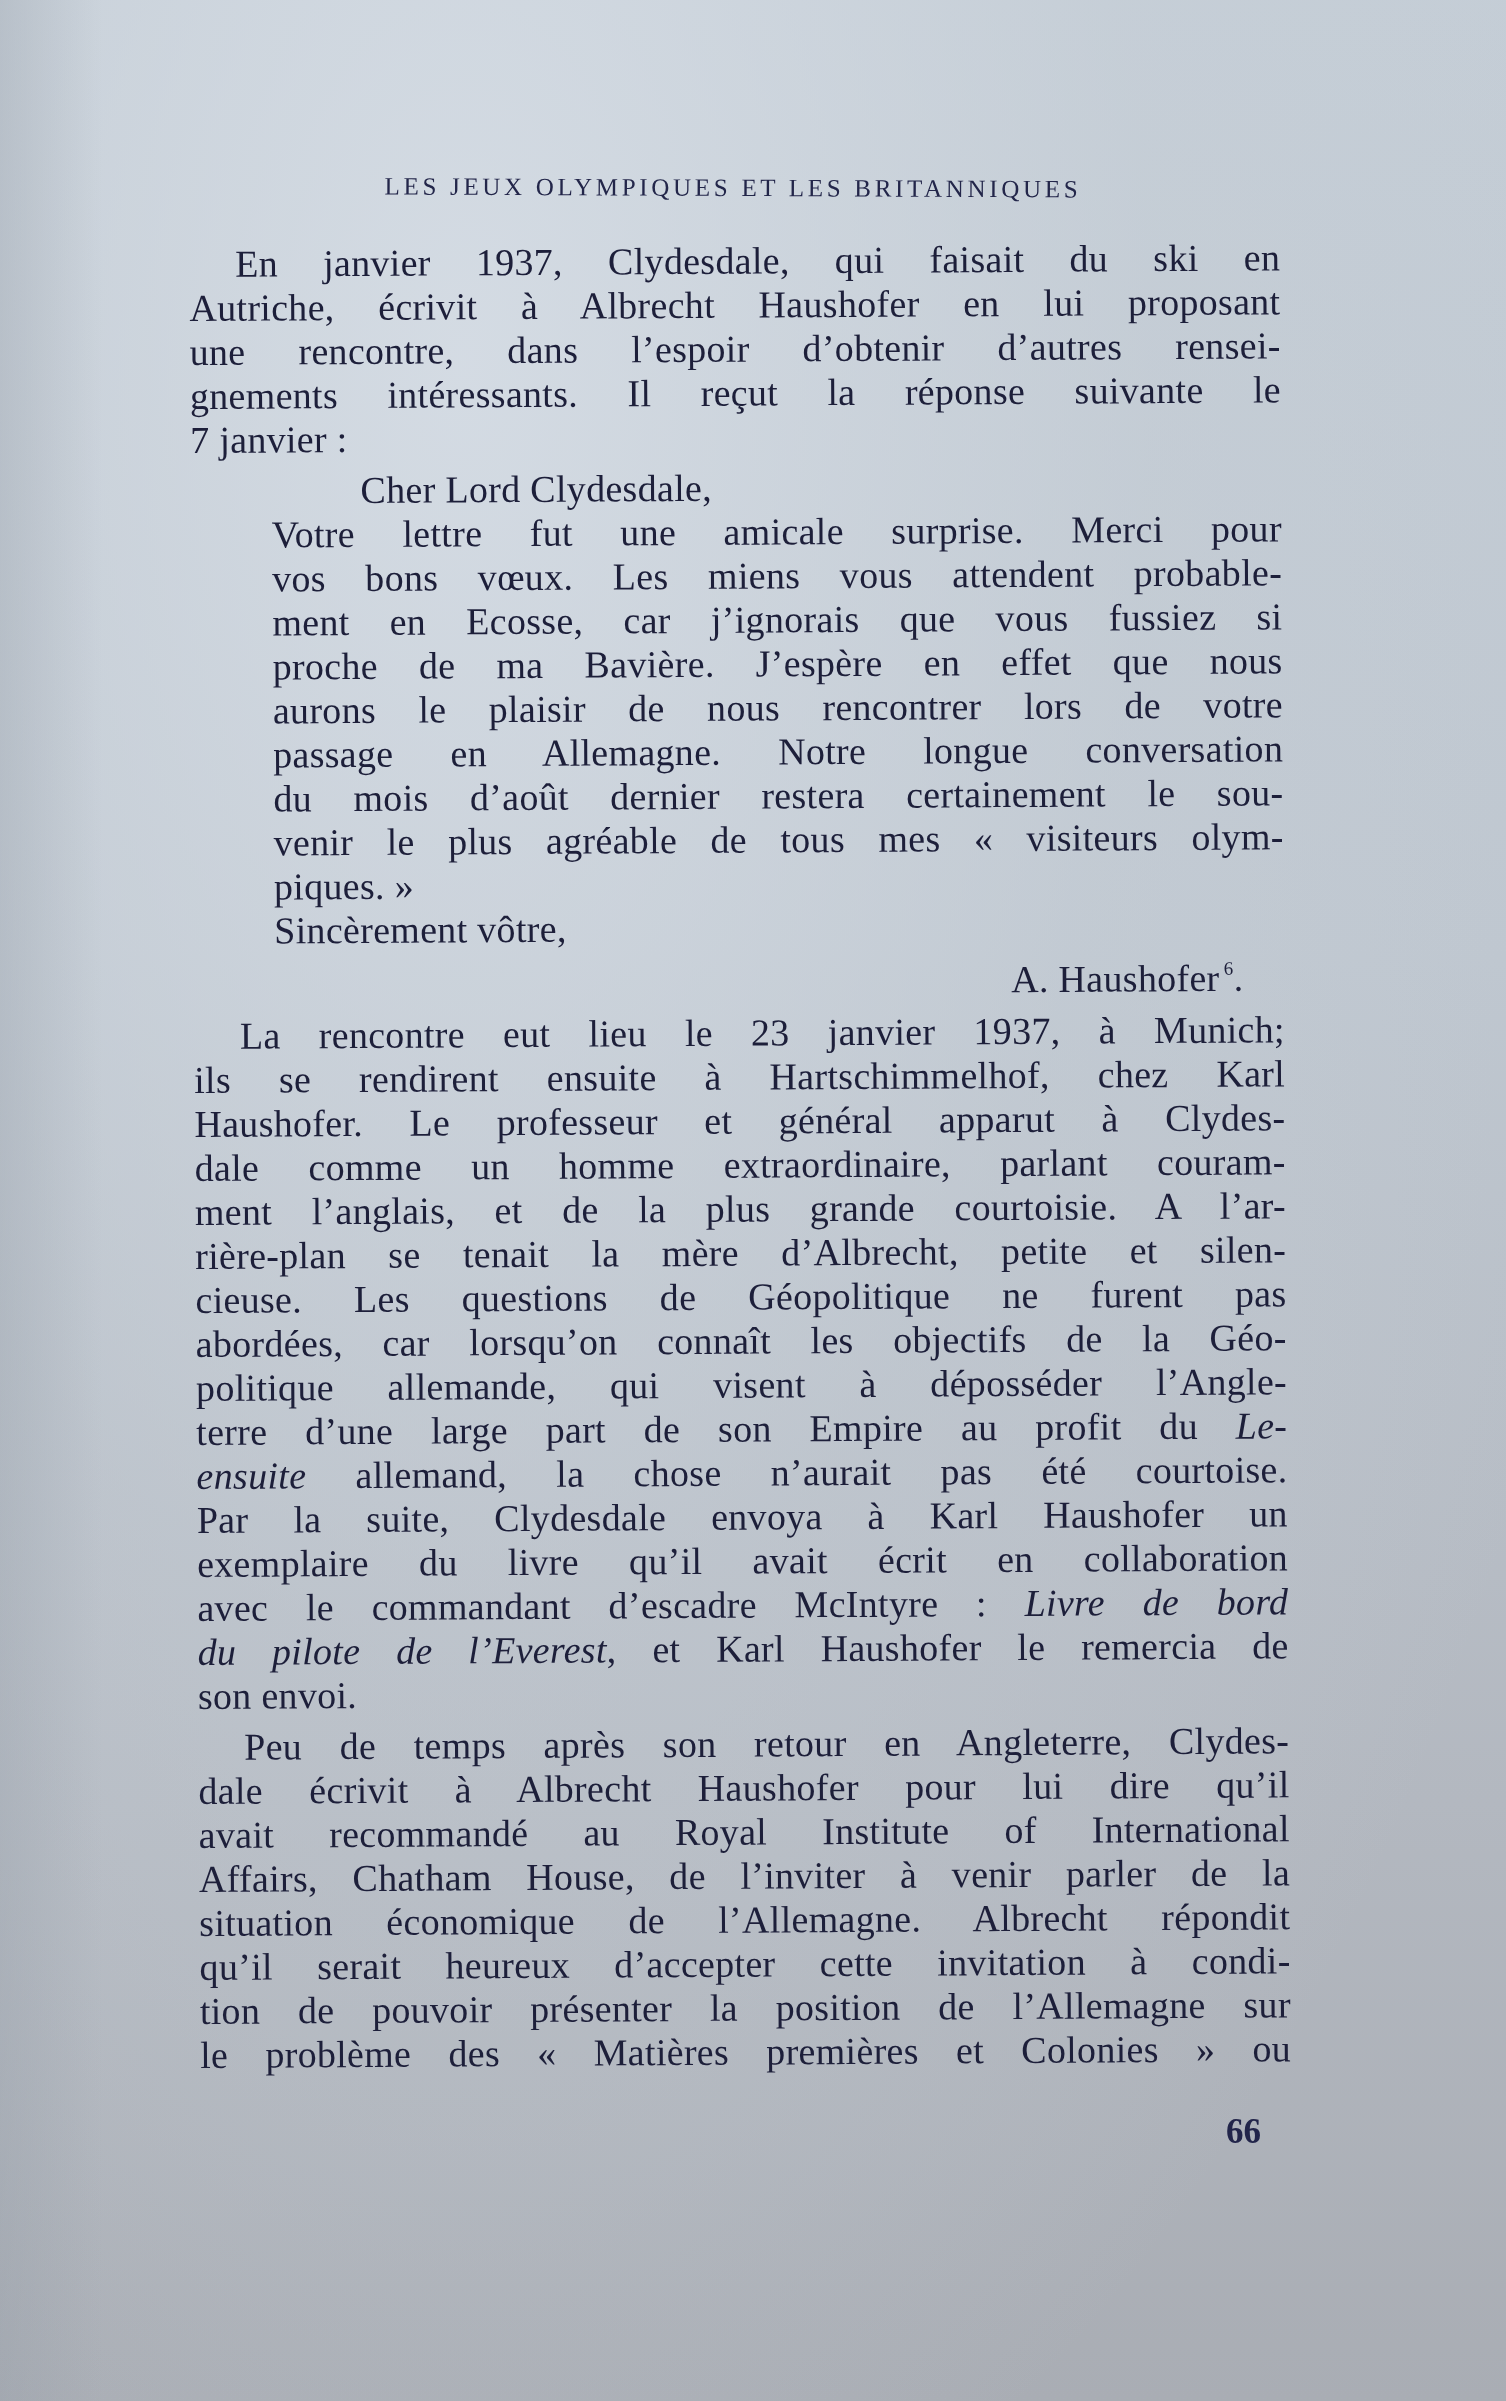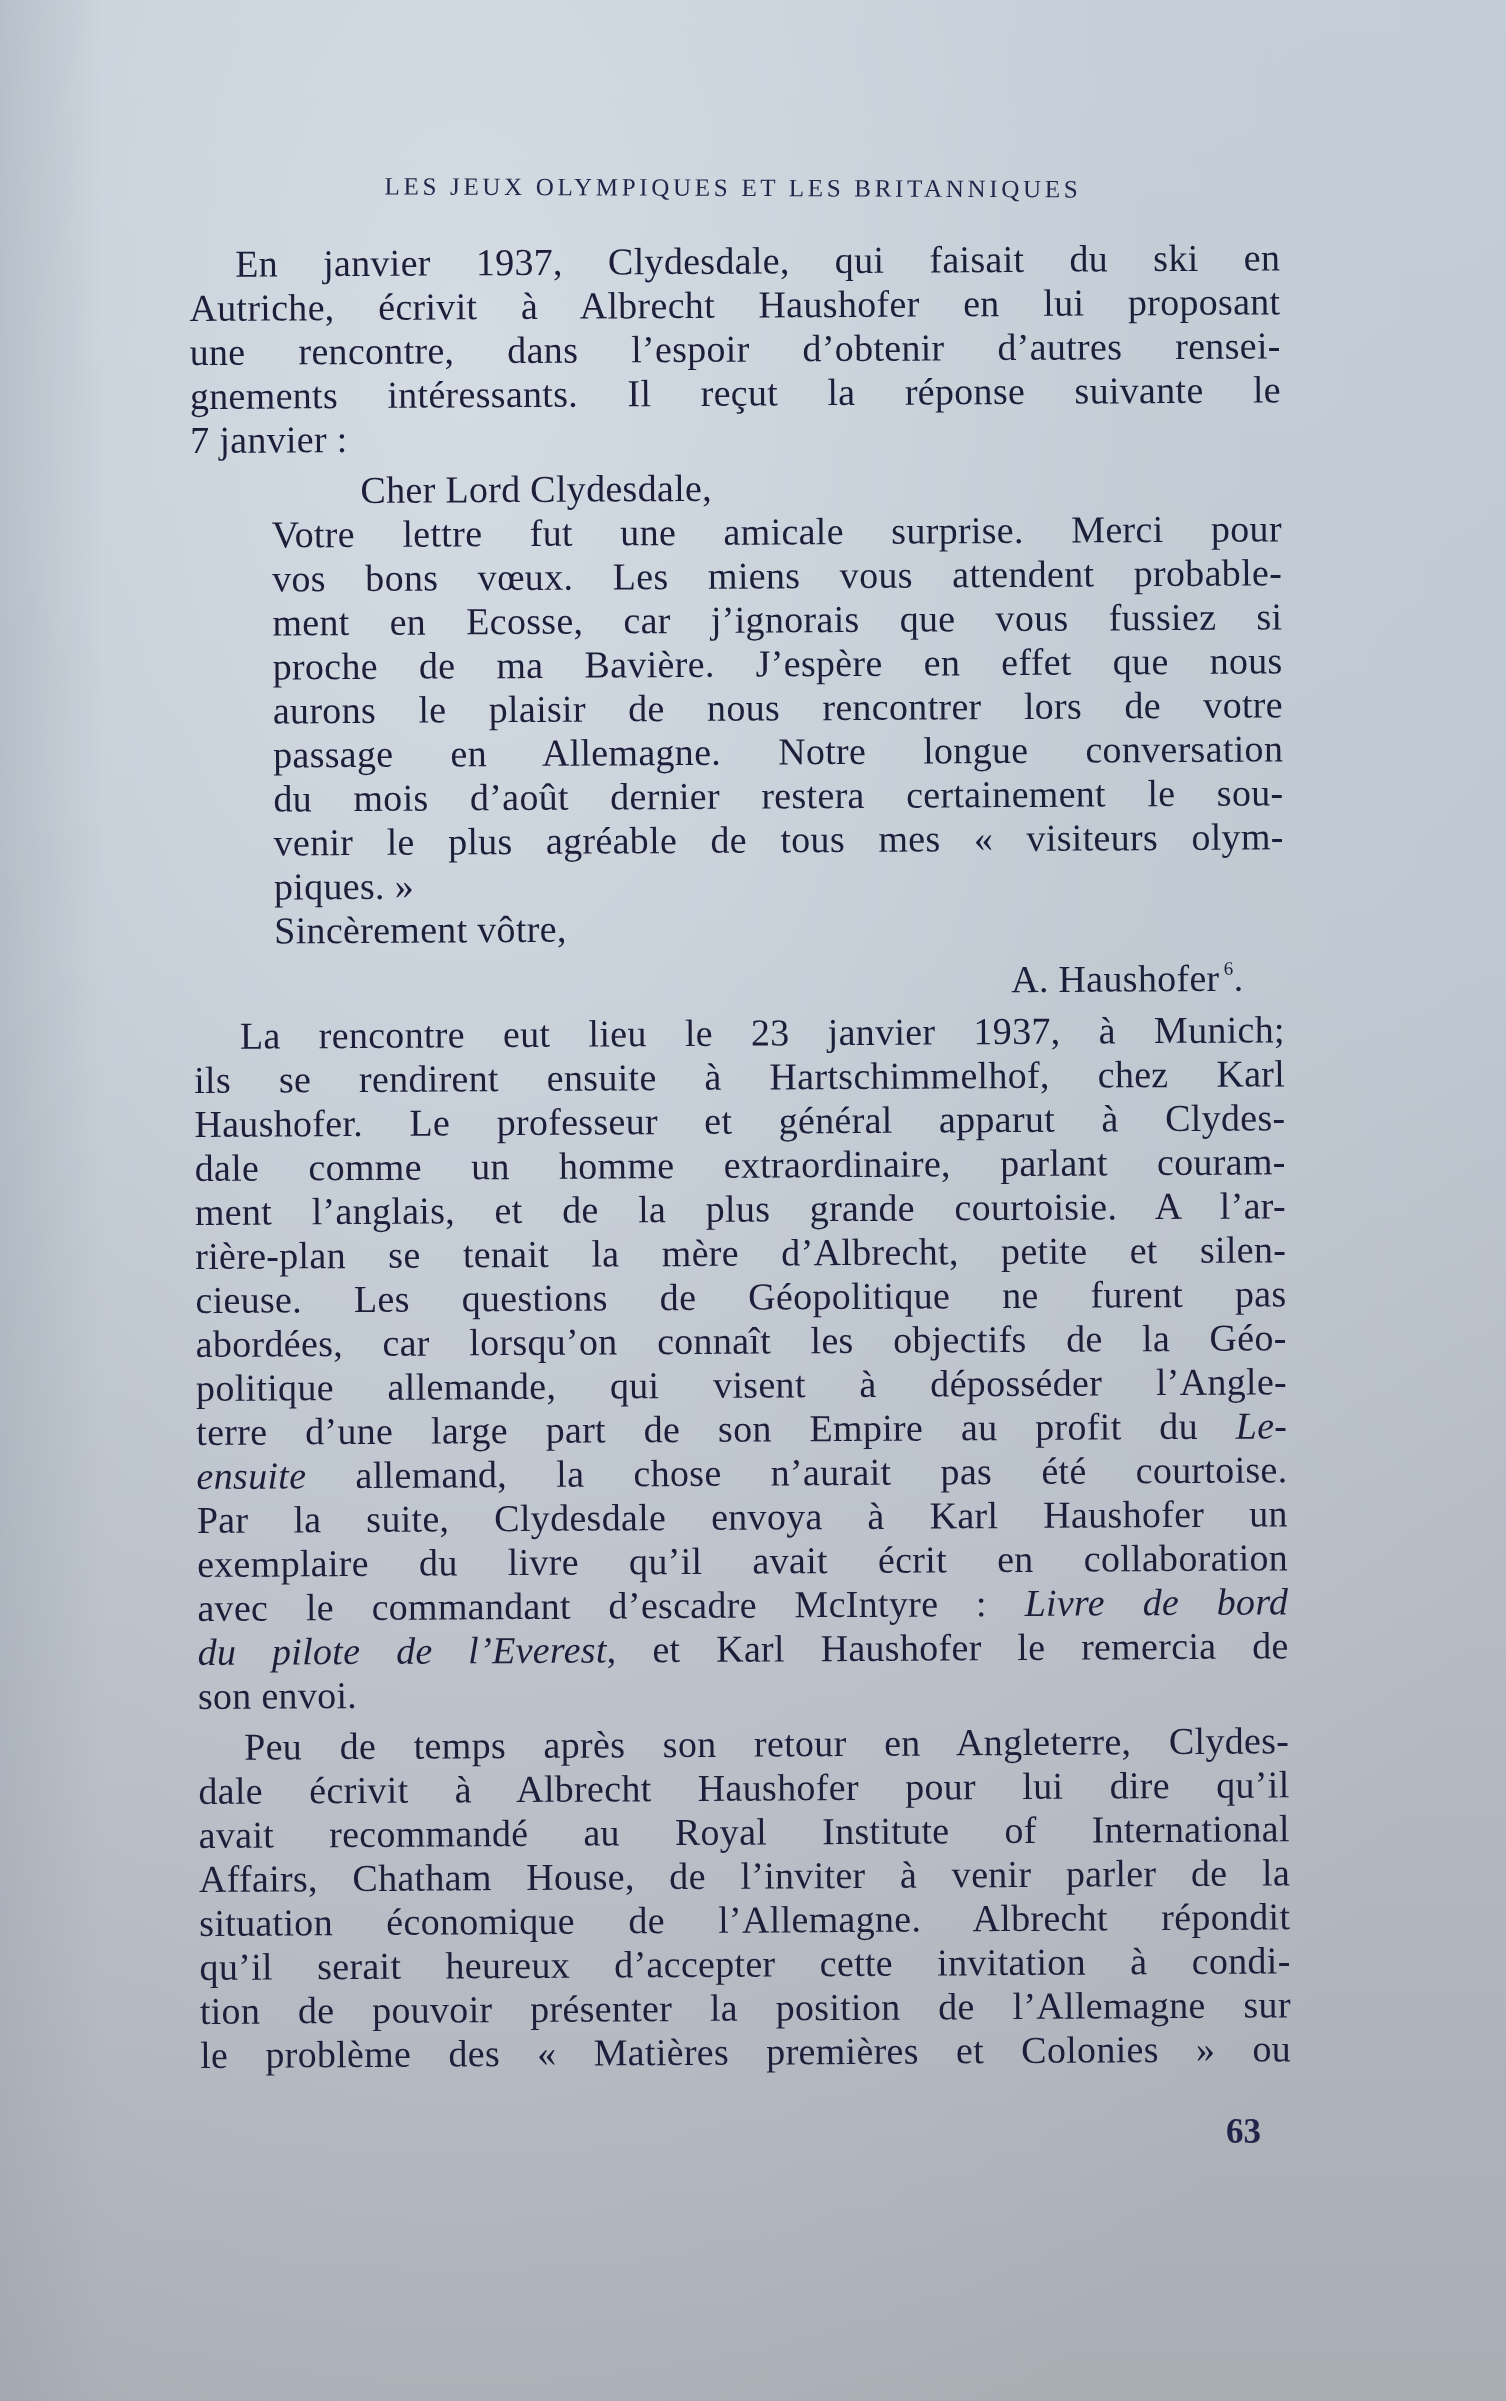--- a/index.html
+++ b/index.html
@@ -163,15 +163,15 @@
       <span class="line">dale écrivit à Albrecht Haushofer pour lui dire qu’il</span>
       <span class="line">avait recommandé au Royal Institute of International</span>
       <span class="line">Affairs, Chatham House, de l’inviter à venir parler de la</span>
       <span class="line">situation économique de l’Allemagne. Albrecht répondit</span>
       <span class="line">qu’il serait heureux d’accepter cette invitation à condi-</span>
       <span class="line">tion de pouvoir présenter la position de l’Allemagne sur</span>
       <span class="line">le problème des « Matières premières et Colonies » ou</span>
     </div>
   </div>
 
-  <div class="page-number">63</div>
+  <div class="page-number">66</div>
 </div>
 
 
 </body></html>

